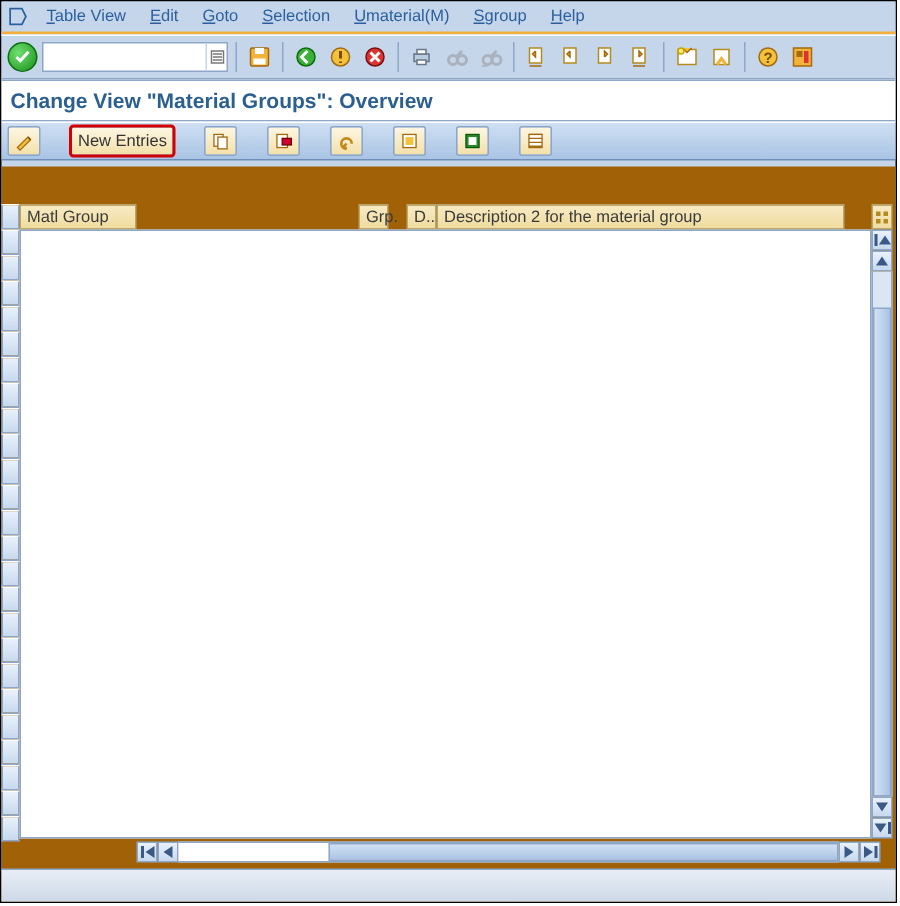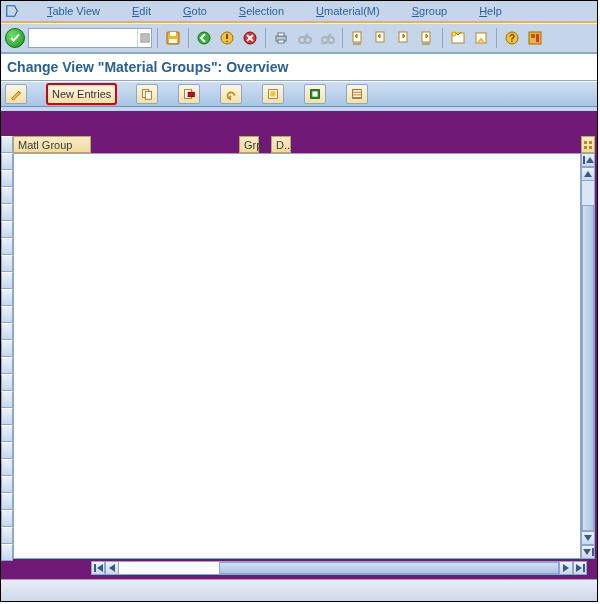--- a/index.html
+++ b/index.html
@@ -1,37 +1,37 @@
 <!DOCTYPE html>
 <html><head>
 <meta charset="utf-8">
 <style>
   * { box-sizing: border-box; margin: 0; padding: 0; }
   html, body { width: 600px; height: 604px; overflow: hidden; font-family: Arial, Helvetica, sans-serif; font-size: 11px; background: #fff; }
   .frame { width: 598px; height: 602px; border: 1px solid #000; background: #c5d6eb; position: relative; }
-  .menubar { height: 22px; background: #c5d6eb; display: flex; align-items: center; padding-left: 4px; border-bottom: 2px solid #f3af3d; gap: 16px; }
+  .menubar { height: 22px; background: #c5d6eb; display: flex; align-items: center; padding-left: 4px; border-bottom: 2px solid #f3af3d; }
   .menu-corner { width: 14px; height: 14px; margin-right: 4px; font-size: 11px; color: #2b5f9e; display:flex; align-items:center; justify-content:center; }
   .menu-item { color: #2b5f9e; padding: 3px 8px; cursor: default; }
   .menu-item u { text-decoration: underline; }
   .cmdbar { height: 30px; background: #c5d6eb; border-top: 1px solid #fff; border-bottom: 1px solid #8ea7c8; display:flex; align-items:center; padding: 0 4px; gap:3px; }
   .tb-btn { width: 20px; height: 20px; display:inline-flex; align-items:center; justify-content:center; border:1px solid transparent; border-radius:2px; }
   .tb-btn svg { width:16px; height:16px; }
   .tb-sep { width:1px; height:20px; background:#8ea7c8; margin:0 2px; }
   .check-circle { width:20px; height:20px; border-radius:50%; background: radial-gradient(circle at 35% 35%, #6fe06f, #1a8f1a); border:1px solid #0a6f0a; display:flex; align-items:center; justify-content:center; }
   .check-circle svg { width:12px; height:12px; }
   .cmd-input { width: 124px; height:20px; background:#fff; border:1px solid #8ea7c8; display:flex; align-items:center; justify-content:flex-end; }
   .cmd-input .drop { width:14px; height:18px; border-left:1px solid #c5d6eb; display:flex; align-items:center; justify-content:center; }
   .title-strip { height: 28px; background:#fff; border-top:1px solid #8ea7c8; border-bottom:1px solid #8ea7c8; display:flex; align-items:center; padding: 0 6px; }
   .title-strip span { color:#2a5f8f; font-weight:bold; font-size:14px; }
   .appbar { height: 26px; background: linear-gradient(#cfdff2,#a9c4e4); border-top:1px solid #fff; border-bottom:1px solid #6f8fb8; display:flex; align-items:center; padding:0 4px; gap:20px; }
   .app-btn { height:20px; border:1px solid #8ea7c8; border-radius:2px; background: linear-gradient(#fdf6e3,#f3e0a9); display:inline-flex; align-items:center; justify-content:center; padding:0 4px; font-size:11px; color:#333; }
   .app-btn.icon-only { width:22px; padding:0; }
   .app-btn svg { width:14px; height:14px; }
   .highlight-red { outline: 2px solid #d30000; outline-offset: -1px; }
-  .workspace { position:absolute; top:110px; left:0; right:0; bottom:0; background:#701a75; }
+  .workspace { position:absolute; top:110px; left:0; right:0; bottom:0; background:#a16207; }
   .row-gutter { position:absolute; top:25px; left:0; width:12px; bottom:42px; }
   .gutter-cell { width:12px; height:17px; background: linear-gradient(#e9f1fb,#c7d9ee); border:1px solid #8ea7c8; border-top:1px solid #fff; }
   .table-area { position:absolute; top:25px; left:12px; right:16px; height: 17px; }
   .th { height:17px; background: linear-gradient(#f8ebc4,#efdc9f); border:1px solid #b9a66f; display:flex; align-items:center; padding:0 4px; color:#3a3a3a; font-size:11px; position:absolute; top:0; }
   .th.matl { left:0; width:78px; }
   .th.desc { left:78px; width:148px; }
   .th.grp  { left:226px; width:20px; }
   .th.d    { left:258px; width:20px; }
   .th.d2   { left:278px; width:272px; }
   .config-btn { position:absolute; top:25px; right:2px; width:14px; height:17px; background: linear-gradient(#f8ebc4,#efdc9f); border:1px solid #b9a66f; display:flex; align-items:center; justify-content:center; }
@@ -270,20 +270,21 @@
       <div class="gutter-cell"></div>
       <div class="gutter-cell"></div>
       <div class="gutter-cell"></div>
       <div class="gutter-cell"></div>
     </div>
 
     <div class="table-area">
       <div class="th matl">Matl Group</div>
       <div class="th grp">Grp.</div>
       <div class="th d">D...</div>
+      <div class="th d2">Description 2 for the material group</div>
     </div>
     <div class="config-btn">
       <svg width="10" height="10" viewBox="0 0 10 10">
           <rect x="1" y="1" width="3" height="3" fill="#b58a1f"></rect>
           <rect x="6" y="1" width="3" height="3" fill="#b58a1f"></rect>
           <rect x="1" y="6" width="3" height="3" fill="#b58a1f"></rect>
           <rect x="6" y="6" width="3" height="3" fill="#b58a1f"></rect>
         </svg>
     </div>
 

